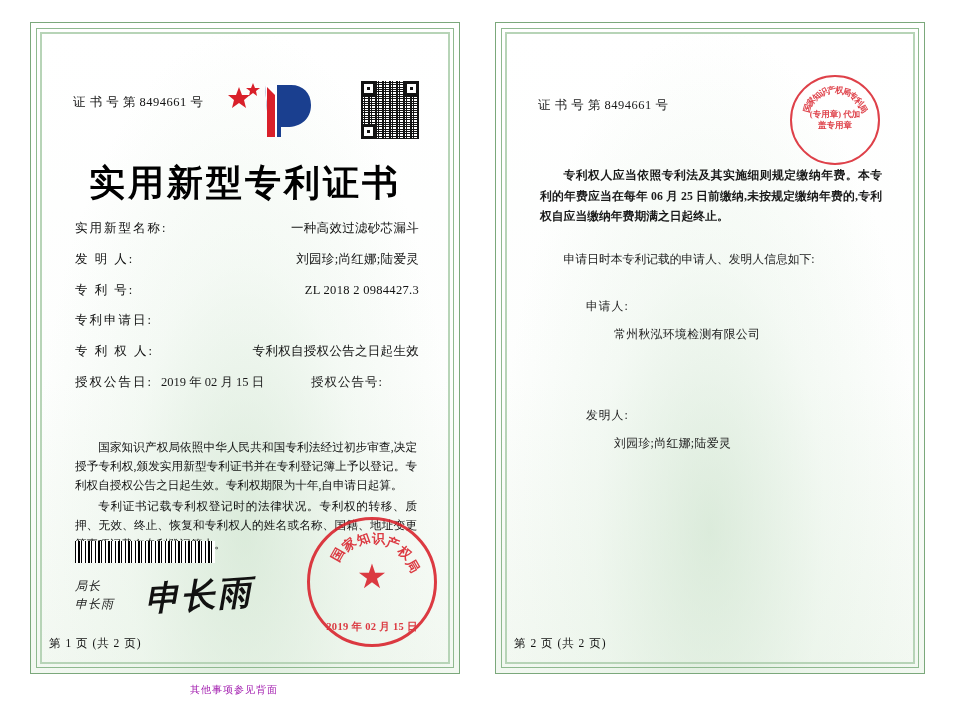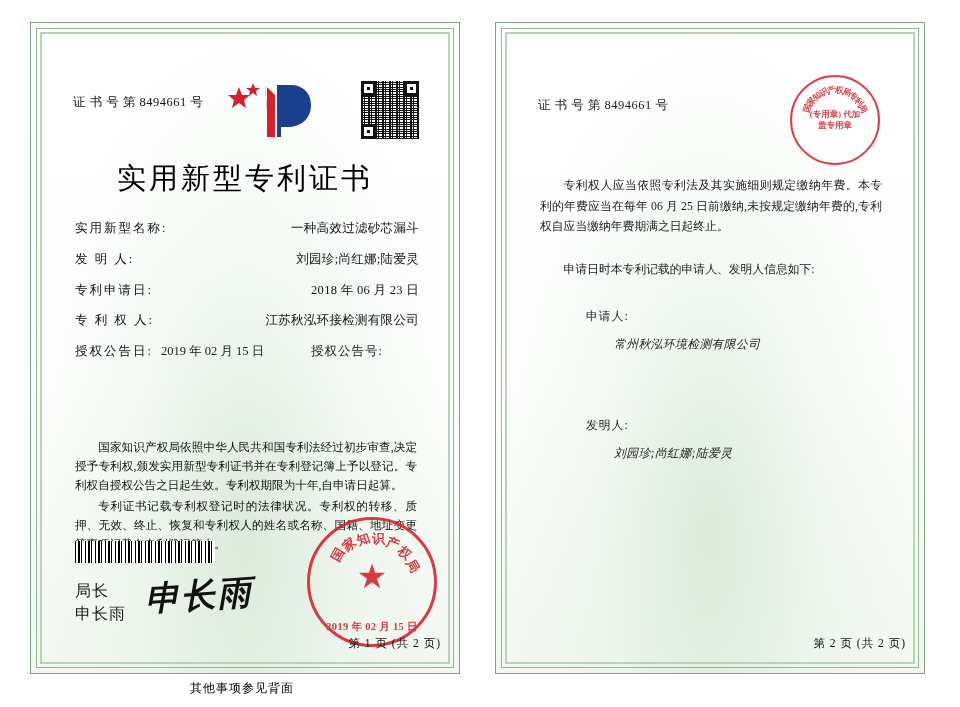--- a/index.html
+++ b/index.html
@@ -93,22 +93,22 @@
   .qr .fp1 { left: 0; top: 0; }
   .qr .fp2 { right: 0; top: 0; }
   .qr .fp3 { left: 0; bottom: 0; }
 
   .doc-title {
     position: absolute;
     top: 120px;
     left: 0; right: 0;
     text-align: center;
     font-family: "Liberation Serif", serif;
-    font-size: 29px;
-    font-weight: normal;
+    font-size: 36px;
+    font-weight: bold;
     letter-spacing: 3px;
     color: #000;
   }
 
   .fields {
     position: absolute;
     top: 180px;
     left: 26px;
     right: 22px;
     font-size: 12.5px;
@@ -160,24 +160,25 @@
     width: 140px;
     height: 22px;
     background-image: repeating-linear-gradient(90deg,
       #000 0px, #000 1px, #fff 1px, #fff 3px,
       #000 3px, #000 5px, #fff 5px, #fff 6px,
       #000 6px, #000 7px, #fff 7px, #fff 10px);
   }
   .sign-block {
     position: absolute;
     left: 26px;
-    bottom: 34px;
-    font-size: 16px;
+    bottom: 46px;
+    font-size: 12px;
     line-height: 1.45;
     letter-spacing: 1px;
+    font-style: italic;
   }
   .signature {
     position: absolute;
     left: 96px;
     bottom: 40px;
     font-family: "Liberation Serif", serif;
     font-size: 34px;
     font-style: italic;
     font-weight: bold;
     color: #111;
@@ -222,21 +223,21 @@
     bottom: 10px;
     text-align: center;
     font-size: 10.5px;
     font-weight: bold;
     letter-spacing: 0.3px;
   }
   .page-foot {
     position: absolute;
     left: 0; right: 0;
     bottom: 8px;
-    text-align: right;
+    text-align: left;
     font-size: 11.5px;
     letter-spacing: 1px;
     color: #111;
   }
 
   
   .r-cert-no {
     position: absolute;
     left: 24px;
     top: 58px;
@@ -273,45 +274,44 @@
   }
   .r-body {
     position: absolute;
     top: 122px;
     left: 26px;
     right: 24px;
     font-size: 11.8px;
     line-height: 1.75;
     text-align: justify;
   }
-  .r-body p { margin: 14px 0 22px 0; text-indent: 2em; }
+  .r-body p { margin: 4px 0 22px 0; text-indent: 2em; font-weight: bold; }
   .r-sec {
     margin: 0 0 8px 0;
     text-indent: 2em;
   }
   .r-label {
     margin: 26px 0 8px 46px;
     font-size: 11.8px;
     letter-spacing: 1px;
   }
   .r-val {
     margin: 0 0 0 74px;
     font-size: 11.8px;
     letter-spacing: 0.4px;
-    font-style: italic;
   }
   .r-gap { height: 34px; }
 
   .note {
     position: absolute;
     left: 190px;
     bottom: 10px;
-    font-size: 12px;
+    font-size: 10px;
     letter-spacing: 1px;
-    color: #000000;
+    color: #a21caf;
     text-align: center;
   }
 </style>
 </head>
 <body>
 
 <div class="sheet" id="page-left">
   <div class="inner">
 
     <div class="cert-no">证 书 号 第 8494661 号</div>
@@ -343,26 +343,29 @@
     <div class="fields">
       <div class="field-row">
         <div class="field-label">实用新型名称:</div>
         <div class="field-value">一种高效过滤砂芯漏斗</div>
       </div>
       <div class="field-row">
         <div class="field-label">发 明 人:</div>
         <div class="field-value">刘园珍;尚红娜;陆爱灵</div>
       </div>
       <div class="field-row">
+        <div class="field-label">专 利 号:</div>
+        <div class="field-value">ZL 2018 2 0984427.3</div>
+      </div>
+      <div class="field-row">
         <div class="field-label">专利申请日:</div>
-        <div class="field-value">2018 年 06 月 23 日</div>
       </div>
       <div class="field-row">
         <div class="field-label">专 利 权 人:</div>
-        <div class="field-value">江苏秋泓环接检测有限公司</div>
+        <div class="field-value">专利权自授权公告之日起生效</div>
       </div>
       <div class="field-row">
         <div class="field-label">授权公告日:</div>
         <div class="pair">
           <div class="v1">2019 年 02 月 15 日</div>
           <div class="l2">授权公告号:</div>
         </div>
       </div>
     </div>
 

